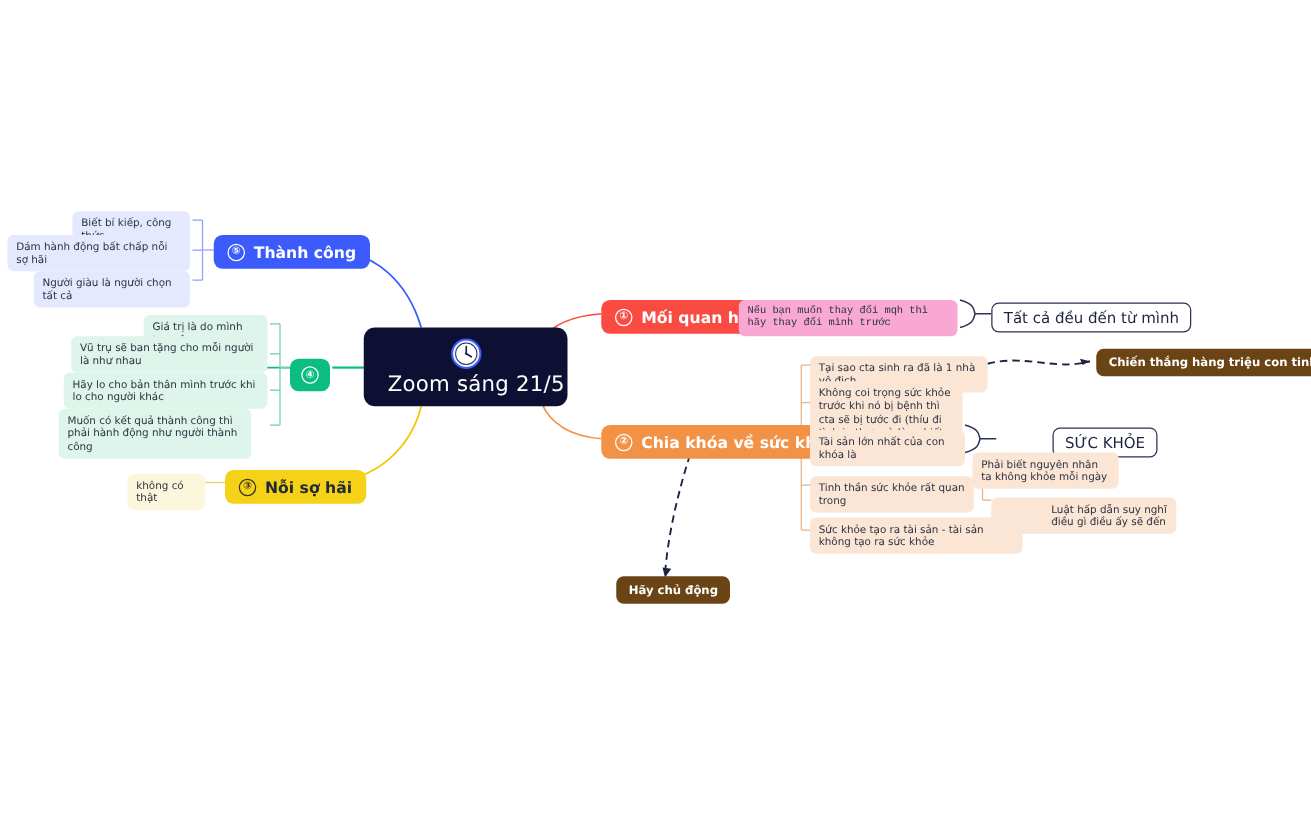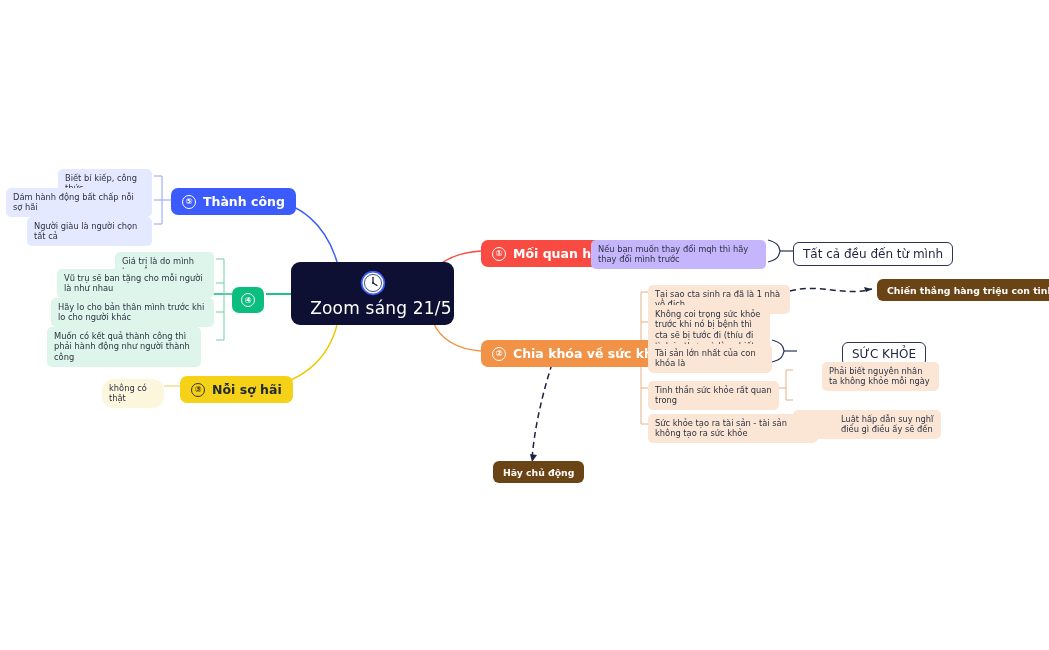--- a/index.html
+++ b/index.html
@@ -48,22 +48,22 @@
   .b2 { left:481px; top:340px; background:#f19247; }
 
   
   .leaf {
     position:absolute; border-radius:5px;
     padding:3.5px 7px; font-size:8.3px; line-height:1.32;
     color:#2c3240;
   }
   .leaf-blue   { background:#e4e9ff; }
   .leaf-green  { background:#ddf5ea; }
-  .leaf-yellow { background:#fcf6dd;border-radius:12px; }
-  .leaf-red    { background:#c4b5fd; }
+  .leaf-yellow { background:#fcf6dd; }
+  .leaf-red    { background:#f9a8d4;font-family:Liberation Mono, monospace; }
   .leaf-orange { background:#fbe6d6; }
 
   
   .outline {
     position:absolute; border:1.2px solid #2b3356; border-radius:6px;
     background:#ffffff; color:#1e2440;
     font-size:12px; padding:4px 9px; white-space:nowrap;
   }
 
   
@@ -167,19 +167,19 @@
   <div class="node branch b2">
     <span class="num">②</span>
     <span>Chia khóa về sức khỏe</span>
   </div>
   <div class="leaf leaf-orange" style="left:648px; top:285px; width:142px;">Tại sao cta sinh ra đã là 1 nhà vô địch</div>
   <div class="leaf leaf-orange" style="left:648px; top:305px; width:122px;">Không coi trọng sức khỏe trước khi nó bị bệnh thì cta sẽ bị tước đi (thíu đi  tình iu thưn và lòng biết ơn)</div>
   <div class="leaf leaf-orange" style="left:648px; top:344px; width:124px;">Tài sản lớn nhất của con khóa là</div>
   <div class="leaf leaf-orange" style="left:648px; top:381px; width:131px;">Tinh thần sức khỏe rất quan trong</div>
   <div class="leaf leaf-orange" style="left:648px; top:414px; width:170px;">Sức khỏe tạo ra tài sản - tài sản không tạo ra sức khỏe</div>
   <div class="outline" style="left:842px; top:342px;">SỨC KHỎE</div>
-  <div class="leaf leaf-orange" style="left:822px; top:362px; width:117px;">Phải biết nguyên nhân ta không khỏe mỗi ngày</div>
-  <div class="leaf leaf-orange" style="left:793px; top:410px; width:148px;padding-left:48px;">Luật hấp dẫn suy nghĩ điều gì điều ấy sẽ đến</div>
+  <div class="leaf leaf-orange" style="left:778px; top:362px; width:117px;">Phải biết nguyên nhân ta không khỏe mỗi ngày</div>
+  <div class="leaf leaf-orange" style="left:793px; top:398px; width:148px;padding-left:48px;">Luật hấp dẫn suy nghĩ điều gì điều ấy sẽ đến</div>
 
   <div class="callout" style="left:877px; top:279px;">Chiến thắng hàng triệu con tinh trùng</div>
   <div class="callout" style="left:493px; top:461px;text-align:right;">Hãy chủ động</div>
 
 </div>
 
 </body></html>

